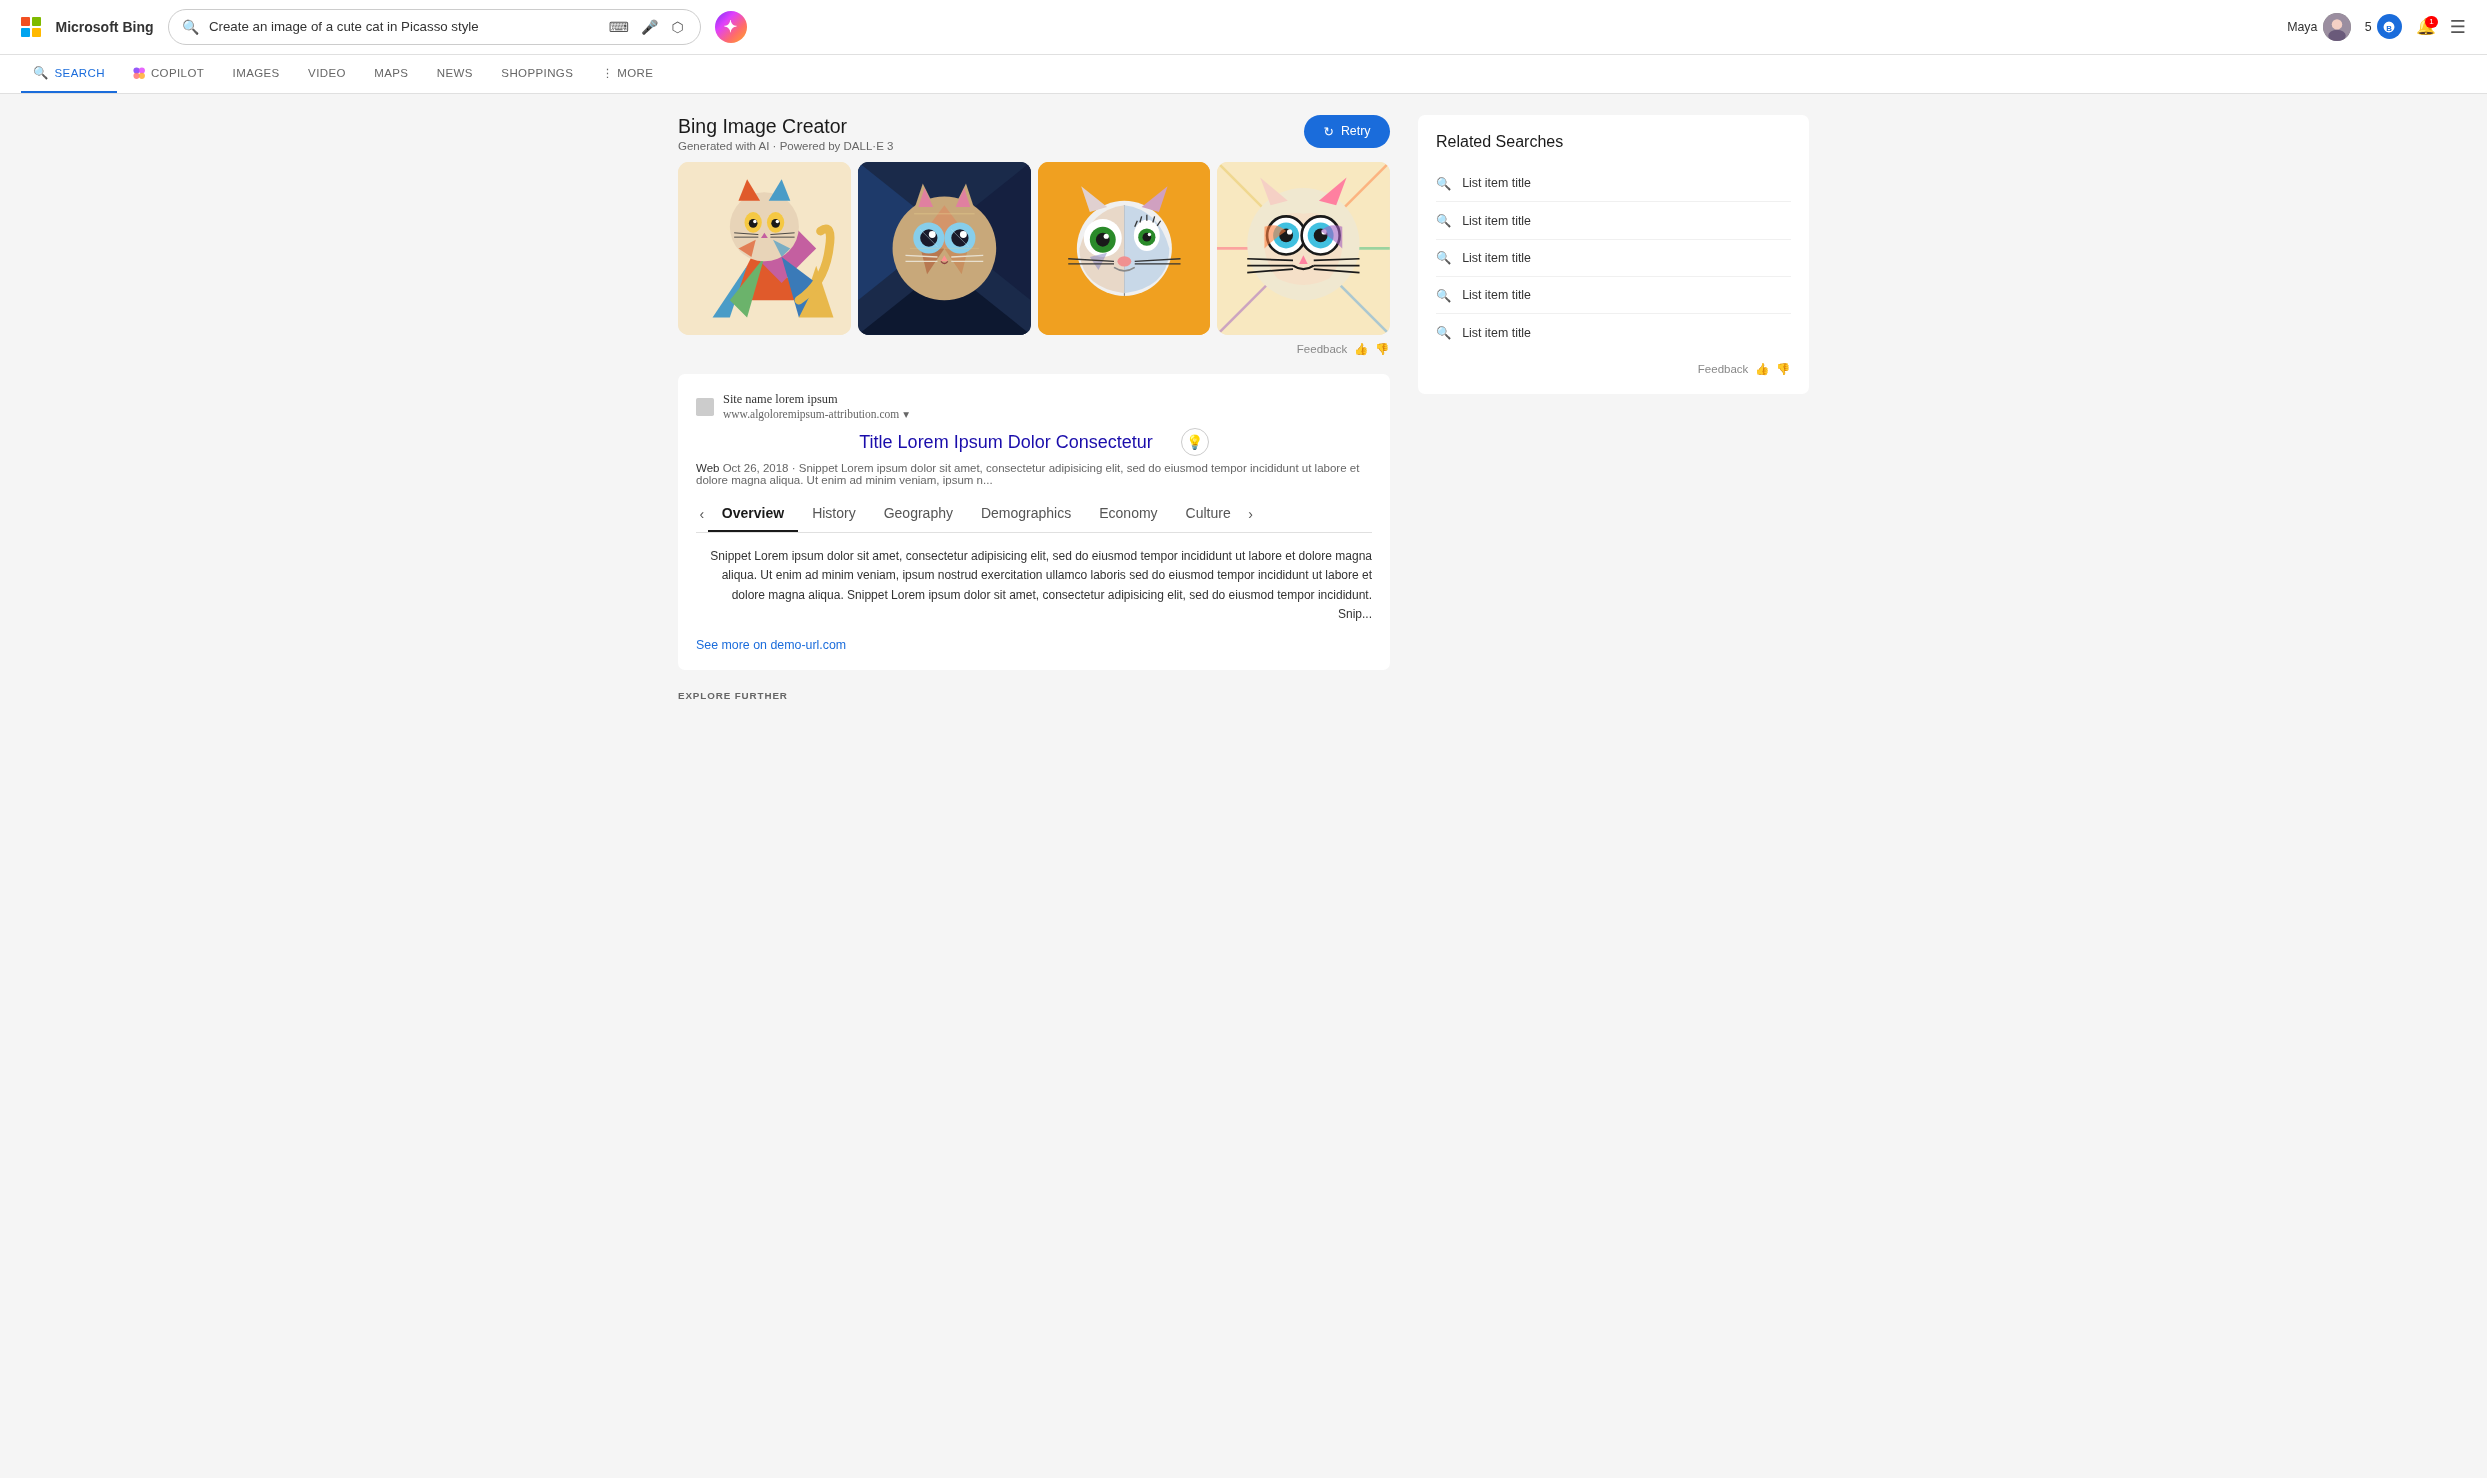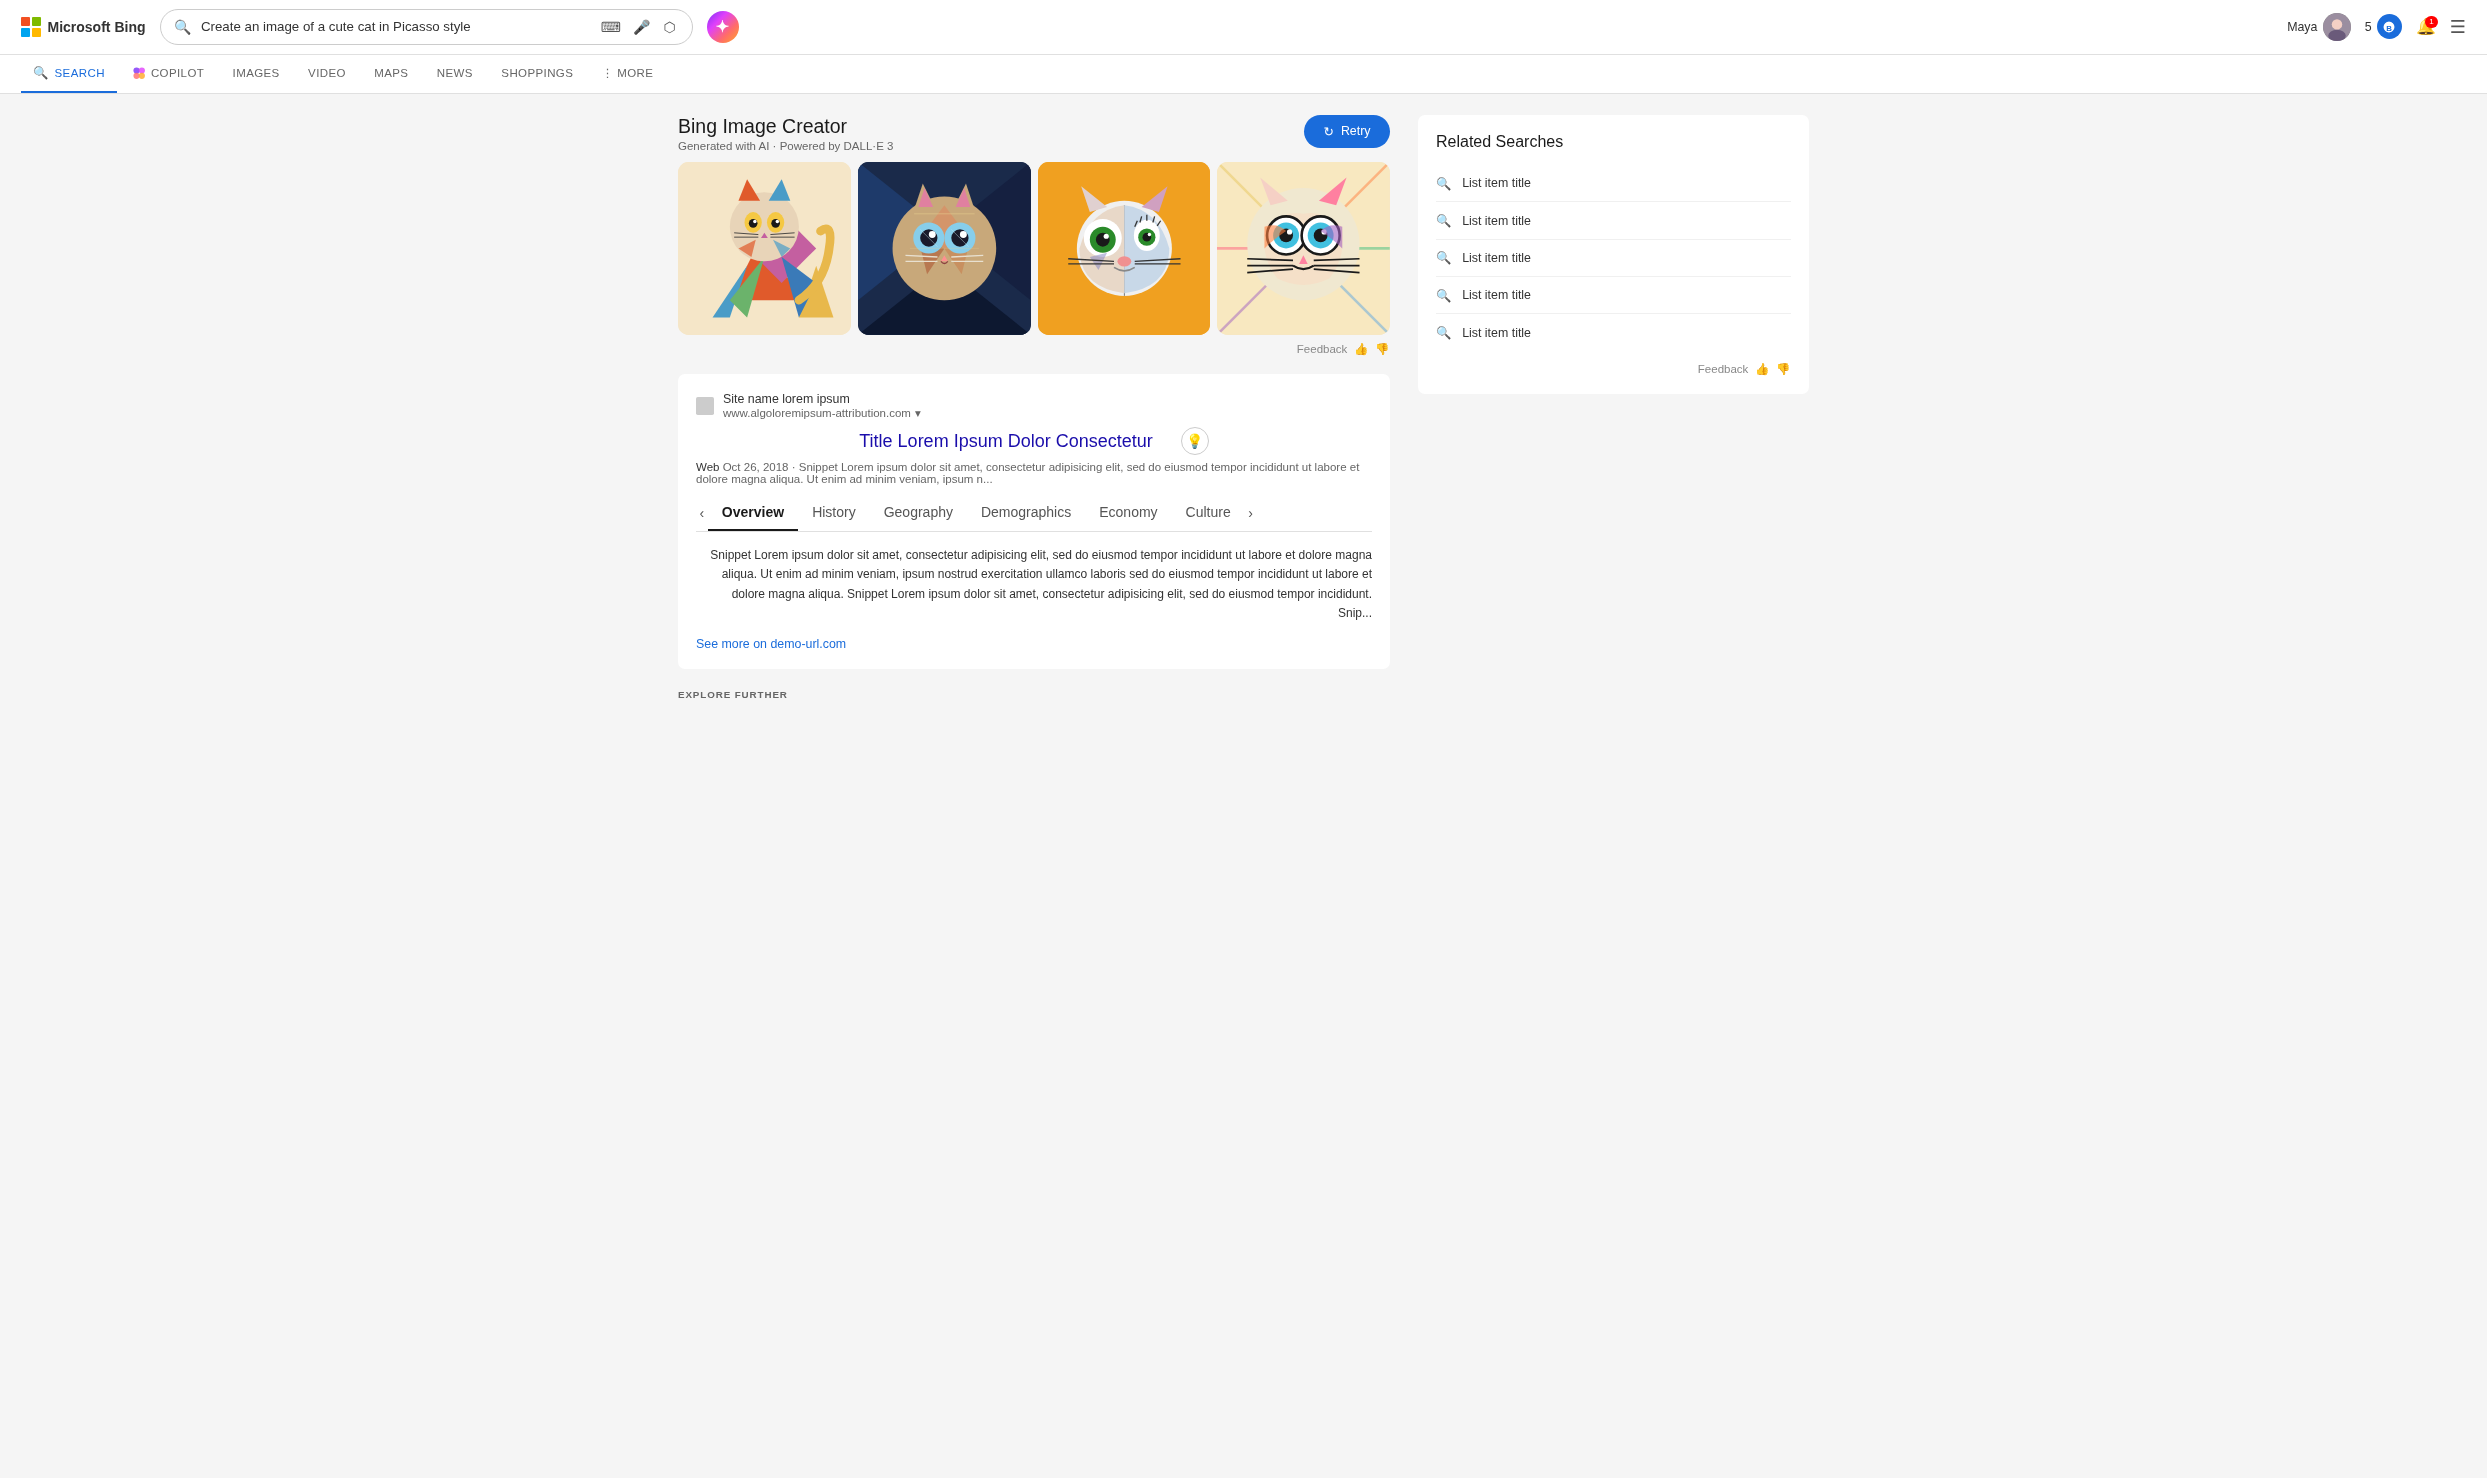--- a/index.html
+++ b/index.html
@@ -13,21 +13,21 @@
       display: flex;
       align-items: center;
       gap: 14px;
       position: sticky;
       top: 0;
       z-index: 100;
     }
     .logo-area {
       display: flex;
       align-items: center;
-      gap: 7px;
+      gap: 15px;
       white-space: nowrap;
     }
     .logo-grid {
       display: grid;
       grid-template-columns: 1fr 1fr;
       gap: 1.8px;
       width: 19.5px;
       height: 19.5px;
     }
     .logo-grid span {
@@ -258,20 +258,21 @@
       background: #fff;
       border-radius: 7px;
       padding: 18px;
       margin-bottom: 14px;
     }
     .site-info {
       display: flex;
       align-items: center;
       gap: 9px;
       margin-bottom: 7px;
+      font-family: Liberation Serif, serif;
     }
     .site-favicon {
       width: 18px;
       height: 18px;
       background: #ccc;
       border-radius: 1.8px;
     }
     .site-name { font-size: 12.4px; color: #333; }
     .site-url {
       font-size: 11.5px;

